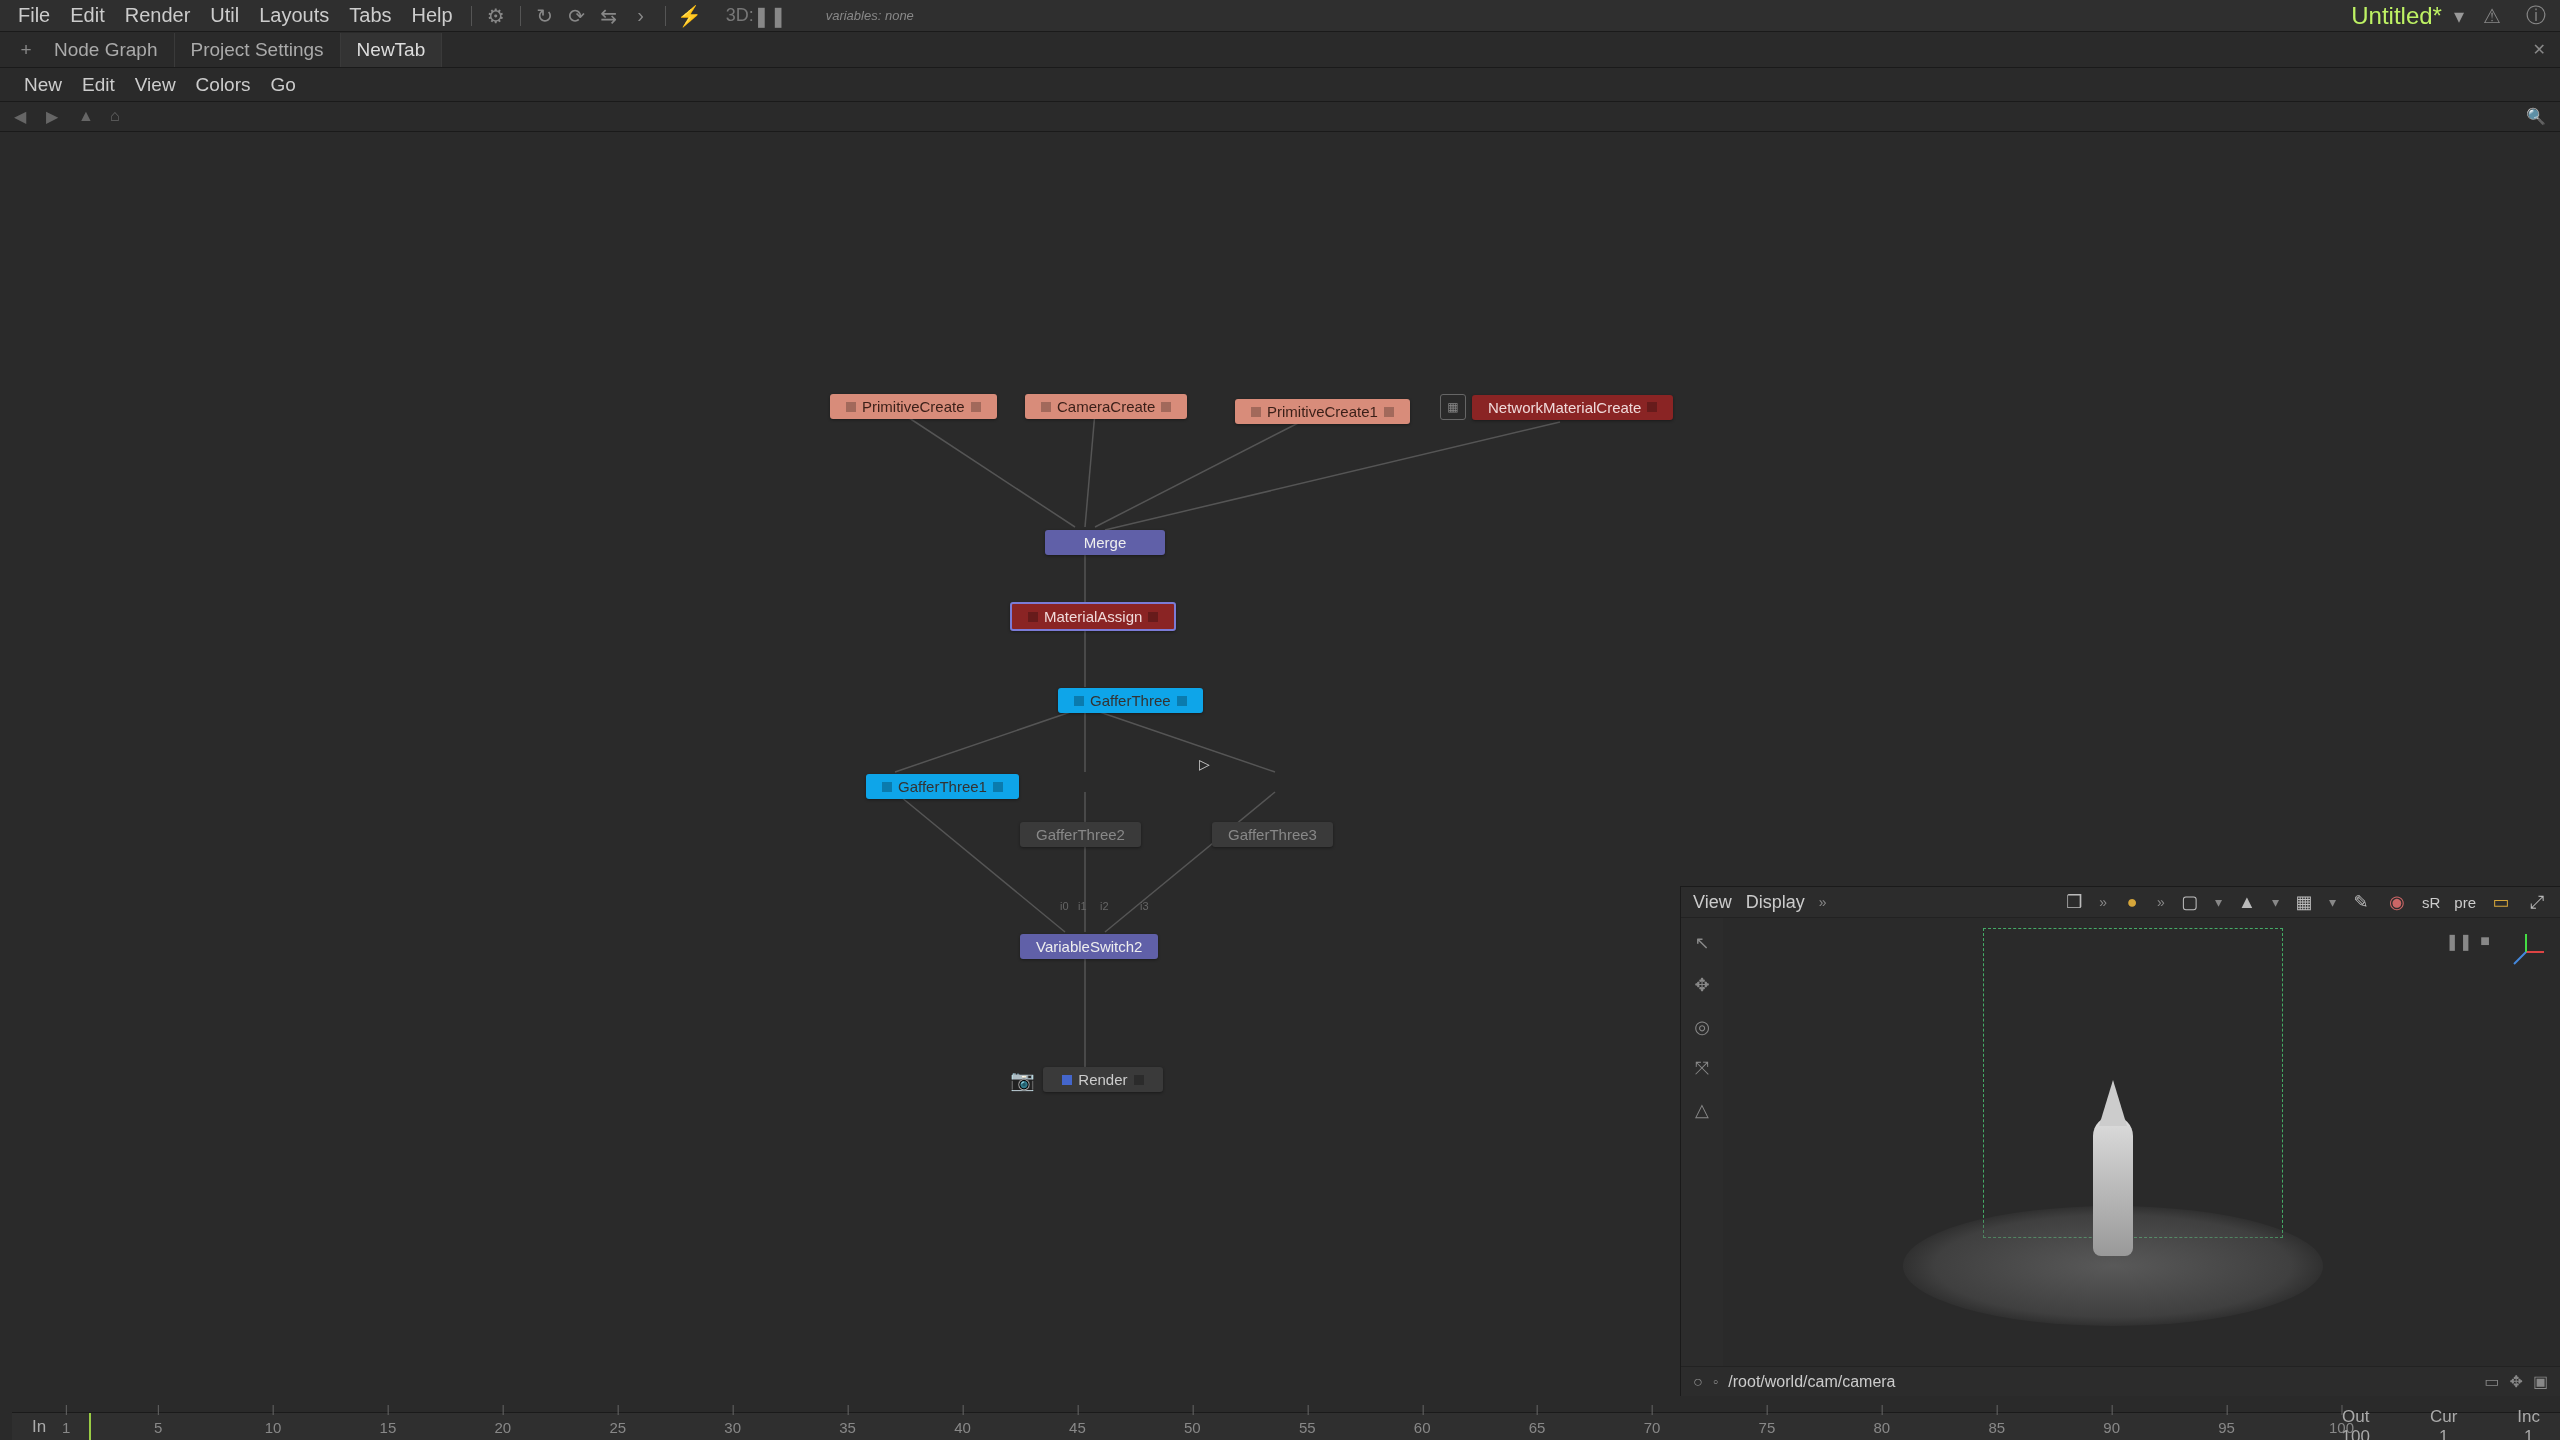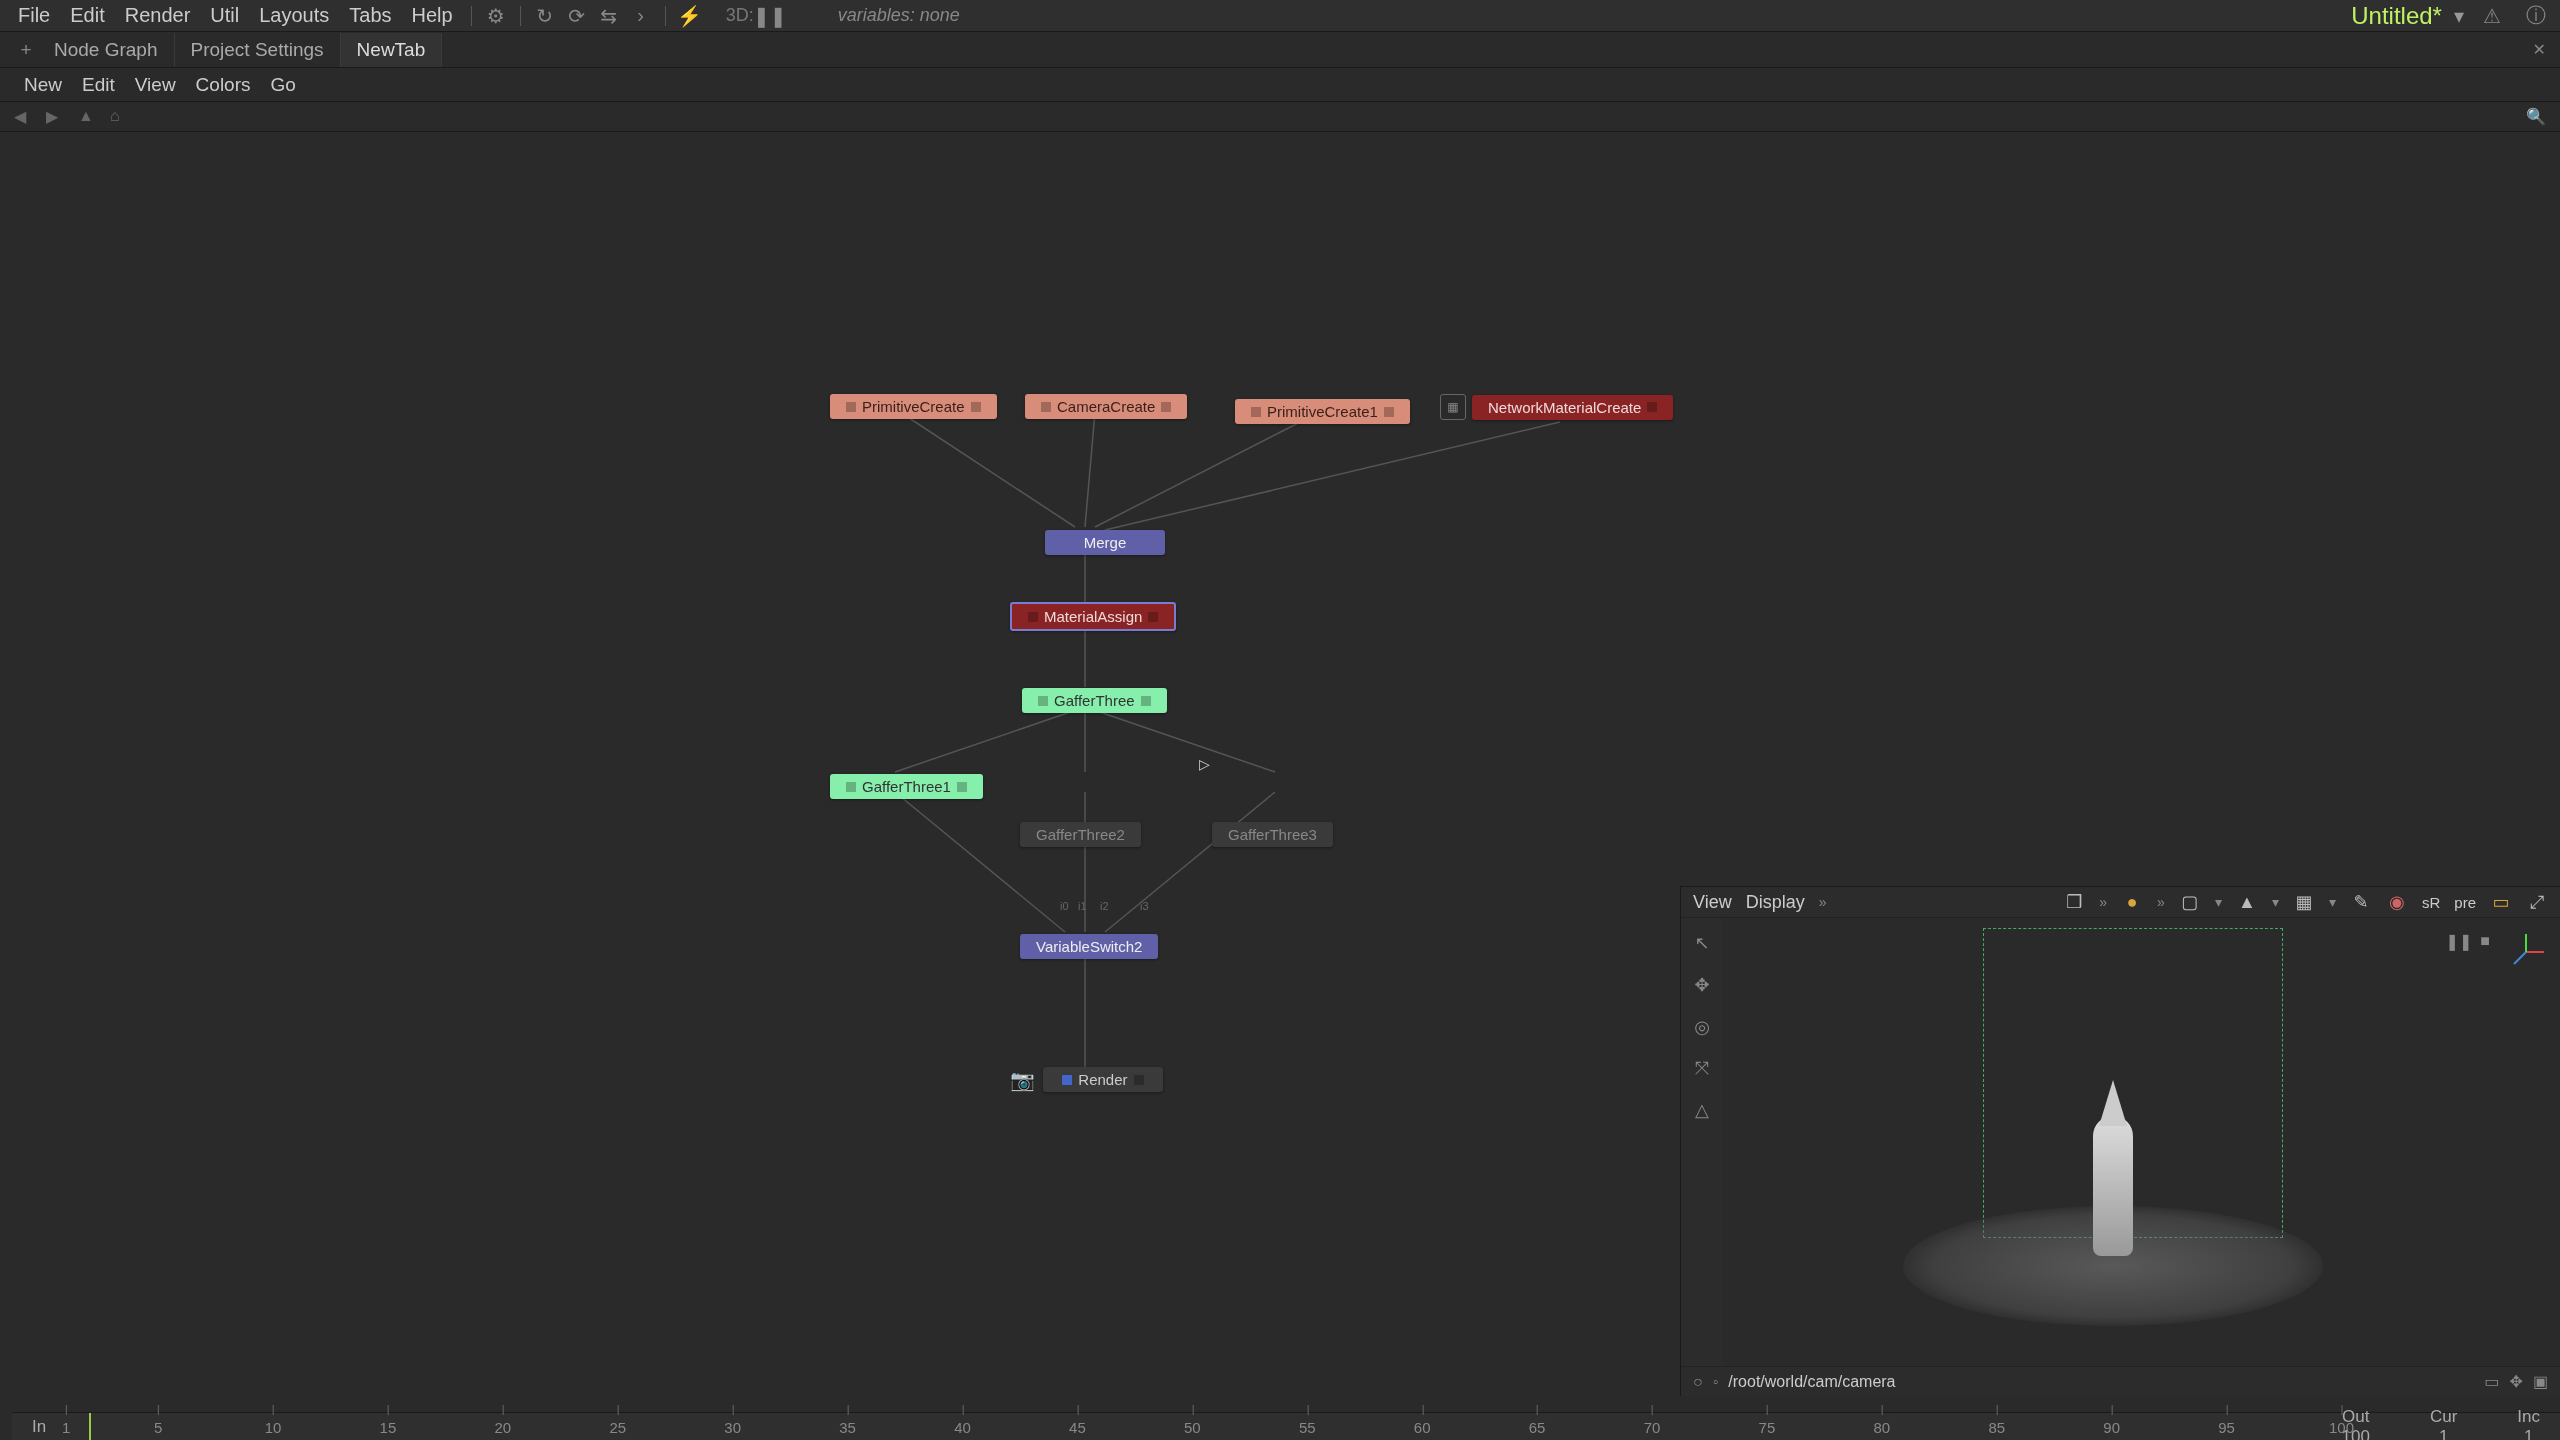--- a/index.html
+++ b/index.html
@@ -4,21 +4,21 @@
 <style>
 * { margin: 0; padding: 0; box-sizing: border-box; font-family: Arial, sans-serif; user-select: none; }
 body { background: #2a2a2a; color: #bbb; width: 2560px; height: 1440px; overflow: hidden; position: relative; }
 
 
 .menubar { height: 32px; background: #2f2f2f; display: flex; align-items: center; padding: 0 8px; font-size: 20px; border-bottom: 1px solid #1a1a1a; }
 .menubar .menu-item { padding: 0 10px; color: #ccc; cursor: pointer; }
 .menubar .sep { width: 1px; height: 20px; background: #555; margin: 0 8px; }
 .menubar .icon-btn { width: 24px; height: 24px; margin: 0 4px; color: #888; display: flex; align-items: center; justify-content: center; }
 .menubar .label-3d { color: #777; font-size: 18px; margin-left: 20px; }
-.menubar .variables { color: #888; font-style: italic; font-size: 18px; margin-left: 52px; }
+.menubar .variables { color: #888; font-style: italic; font-size: 13px; margin-left: 40px; }
 .menubar .right { margin-left: auto; display: flex; align-items: center; gap: 12px; }
 
 
 .tabbar { height: 36px; background: #2a2a2a; display: flex; align-items: center; padding: 0 14px; font-size: 19px; border-bottom: 1px solid #1a1a1a; }
 .tabbar .tab { padding: 6px 16px; color: #aaa; cursor: pointer; border-right: 1px solid #3a3a3a; }
 .tabbar .tab.active { color: #ddd; background: #333; }
 .tabbar .tab-ctrl { width: 24px; text-align: center; color: #888; }
 .tabbar .close-btn { margin-left: auto; color: #888; font-size: 16px; }
 
 
@@ -33,21 +33,21 @@
 
 .canvas { position: absolute; top: 132px; left: 0; right: 0; bottom: 44px; background: #2a2a2a; }
 .canvas svg.edges { position: absolute; top: 0; left: 0; width: 100%; height: 100%; pointer-events: none; }
 .canvas svg.edges line { stroke: #555; stroke-width: 1.5; }
 
 .node { position: absolute; border-radius: 3px; padding: 4px 16px; font-size: 15px; color: #ddd; text-align: center; min-width: 120px; box-shadow: 0 1px 3px rgba(0,0,0,0.4); display:flex; align-items:center; justify-content:center; gap:6px; }
 .nd-prim { background: #d88c7a; color: #3a1f18; }
 .nd-mat  { background: #8a2424; color: #f0dada; }
 .nd-merge{ background: #6060a8; color: #eee; }
 .nd-matasn{ background: #8a2424; color: #f0dada; border: 2px solid #7b7bd6; }
-.nd-gaffer{ background: #86efac; color: #333; }
+.nd-gaffer{ background: #0ea5e9; color: #333; margin-left: 36px; }
 .nd-gaffer-off{ background: #3a3a3a; color: #888; margin-top: 48px; }
 .nd-switch{ background: #6060a8; color: #eee; }
 .nd-render{ background: #3a3a3a; color: #ccc; }
 .node .sq { width:10px; height:10px; background: rgba(0,0,0,0.25); display:inline-block; }
 .port-lbl { position:absolute; font-size:11px; color:#666; }
 
 
 .viewer { position: absolute; right: 0; bottom: 44px; width: 880px; height: 510px; background: #2c2c2c; border-left: 1px solid #1a1a1a; border-top: 1px solid #1a1a1a; display:flex; flex-direction:column; }
 .viewer .title { text-align:center; padding: 6px; font-size: 19px; color: #ccc; }
 .viewer .vtoolbar { display:flex; align-items:center; padding: 4px 12px; gap: 14px; border-bottom:1px solid #222; font-size:18px; color:#ccc;}

